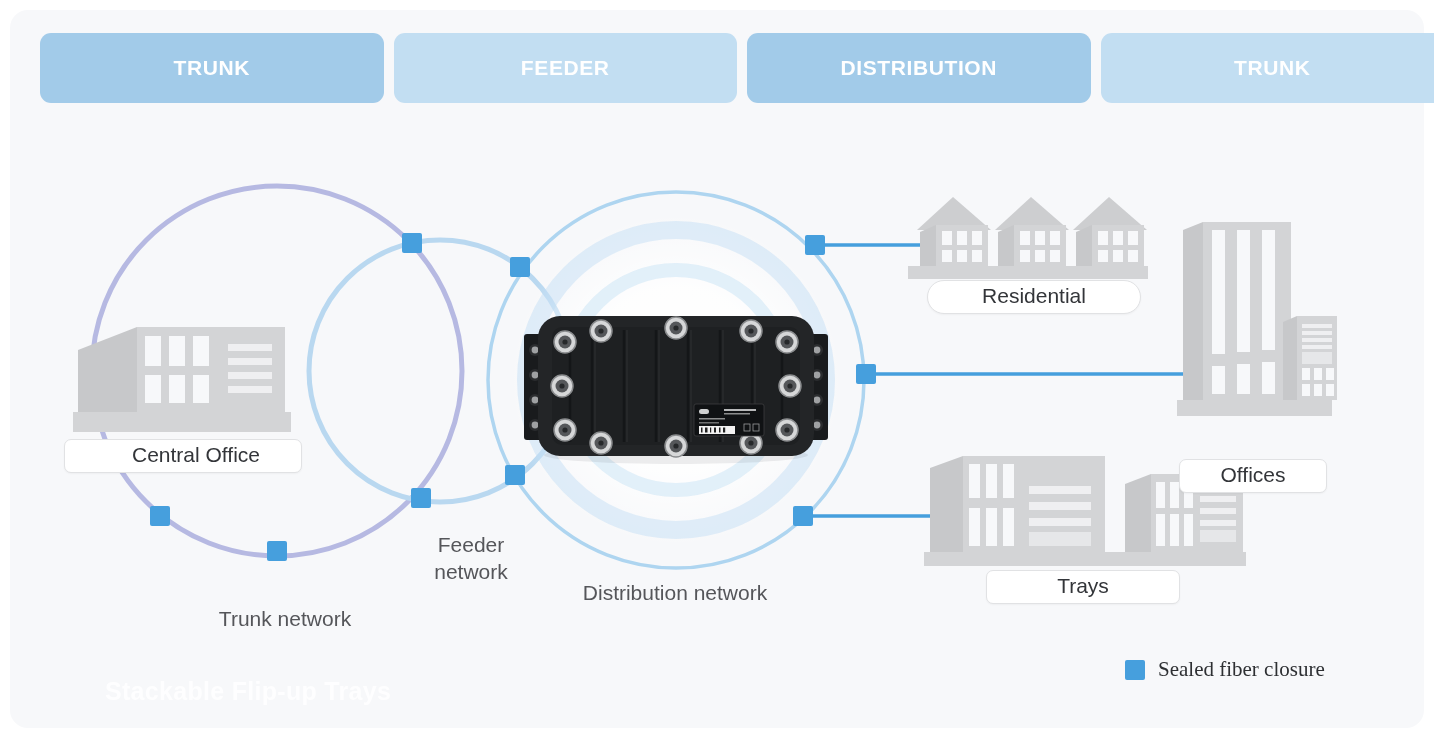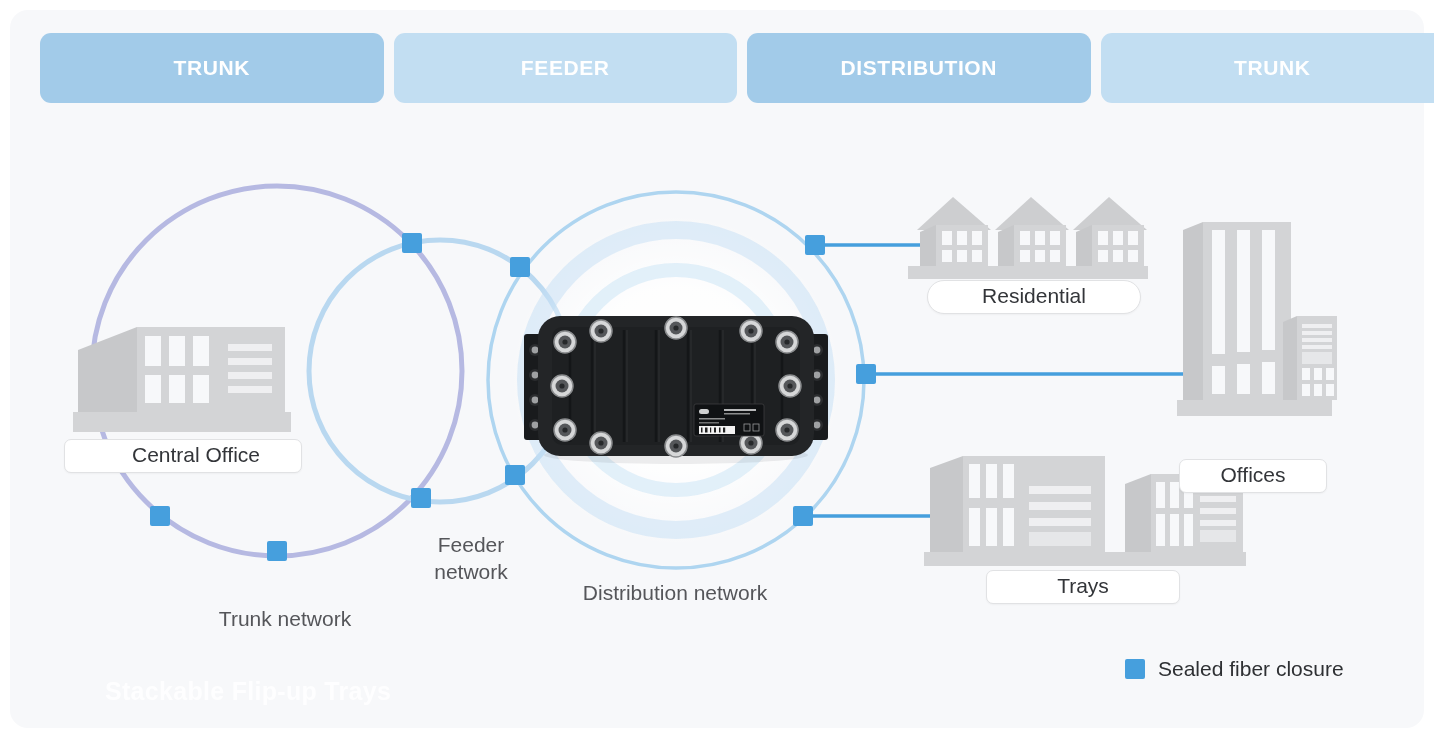--- a/index.html
+++ b/index.html
@@ -26,21 +26,21 @@
          color:#ffffff;font-size:21px;font-weight:700;letter-spacing:0.6px;}
   .stage.dark{background:var(--stage-dark);}
   .stage.light{background:var(--stage-light);}
   .diagram-svg{position:absolute;left:0;top:0;width:1434px;height:738px;}
   .node-label{position:absolute;transform:translate(-50%,-50%);background:#ffffff;
               border:1px solid #e1e2e4;border-radius:7px;padding:3px 0 5px 0;
               font-size:21px;color:var(--label-text);text-align:center;
               box-shadow:0 1px 2px rgba(0,0,0,0.04);white-space:nowrap;}
   .net-label{position:absolute;transform:translate(-50%,-50%);font-size:21px;color:var(--net-text);
              text-align:center;white-space:pre-line;line-height:1.3;}
-  .legend{position:absolute;left:1125px;top:657px;display:flex;align-items:center;gap:13px;}
+  .legend{position:absolute;left:1125px;top:657px;display:flex;align-items:center;gap:13px;font-family:Liberation Serif, serif;}
   .legend-swatch{width:20px;height:20px;border-radius:2px;background:var(--closure-marker);display:inline-block;}
   .legend-text{font-size:21px;color:#2e3033;}
   .watermark{position:absolute;left:105px;top:677px;font-size:25px;font-weight:700;
              color:rgba(255,255,255,0.85);letter-spacing:0.3px;}
   
   .trunk-ring{stroke:var(--trunk-ring);}
   .feeder-ring{stroke:var(--feeder-ring);}
   .dist-ring{stroke:var(--distribution-ring);}
   .conn{stroke:var(--connection-line);stroke-width:3.5;}
   .marker{fill:var(--closure-marker);}

